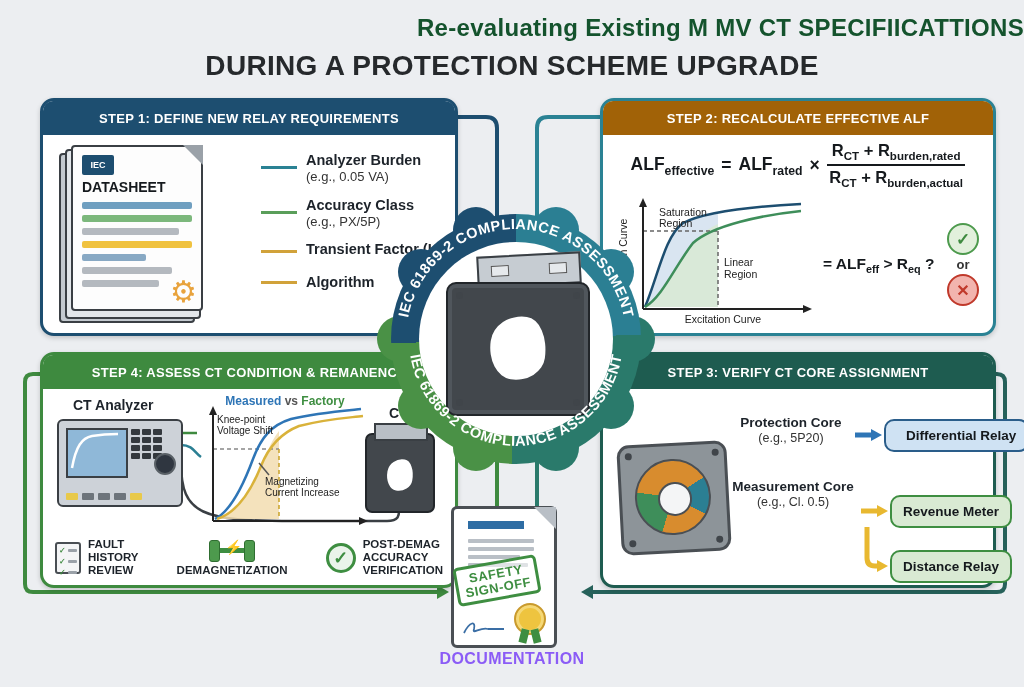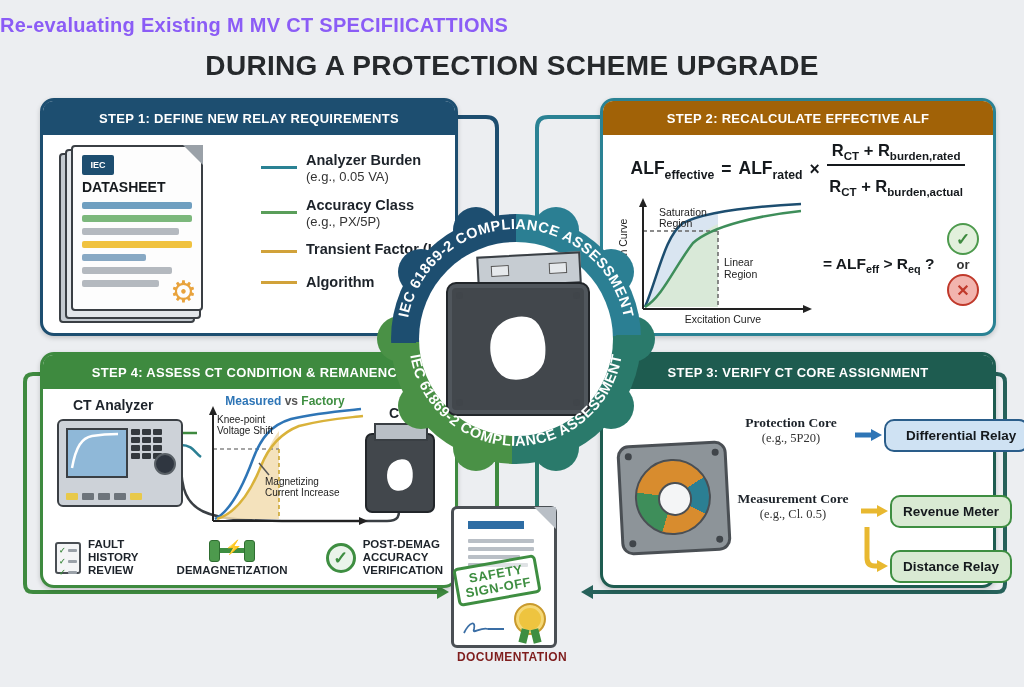--- a/index.html
+++ b/index.html
@@ -1,20 +1,20 @@
 <!DOCTYPE html>
 <html><head>
 <meta charset="utf-8">
 <style>
   html,body{margin:0;padding:0;background:#e9ebee;font-family:"Liberation Sans",sans-serif;}
   .canvas{position:relative;width:1024px;height:687px;background:#eceef1;overflow:hidden;}
 
   
-  .title1{position:absolute;top:14px;left:0;width:100%;text-align:left;
-    font-size:20px;font-weight:bold;color:#8b5cf6;letter-spacing:.3px;}
+  .title1{position:absolute;top:14px;left:0;width:100%;text-align:right;
+    font-size:24px;font-weight:bold;color:#14532d;letter-spacing:.3px;}
   .title2{position:absolute;top:50px;left:0;width:100%;text-align:center;
     font-size:28px;font-weight:bold;color:#26292c;letter-spacing:.3px;}
 
   
   .connectors{position:absolute;left:0;top:0;z-index:0;}
 
   
   .stepbox{position:absolute;background:#fff;border-radius:14px;z-index:1;
     box-shadow:0 2px 5px rgba(0,0,0,.18);}
   .stepheader{height:34px;border-radius:10px 10px 0 0;color:#fff;font-weight:bold;
@@ -51,39 +51,39 @@
   .s1-item:nth-child(4) .lead{border-color:#d1a23a;}
   .it-title{font-weight:bold;font-size:14.5px;color:#1d232a;line-height:1.25;}
   .it-sub{font-size:13px;color:#333;line-height:1.2;}
   sub{font-size:70%;}
 
   
   .formula{position:absolute;left:0;top:6px;width:100%;display:flex;align-items:center;
     justify-content:center;gap:7px;font-weight:bold;font-size:17.5px;color:#15191d;}
   .frac{display:inline-flex;flex-direction:column;align-items:center;font-size:16.5px;}
   .frac .num{padding:0 5px 2px;border-bottom:2.5px solid #15191d;}
-  .frac .den{padding-top:11px;}
+  .frac .den{padding-top:2px;}
   .s2-graph{position:absolute;left:10px;top:56px;}
   .cond{position:absolute;left:220px;top:120px;font-weight:bold;font-size:15.5px;color:#15191d;white-space:nowrap;}
   .verdict{position:absolute;left:344px;top:88px;display:flex;flex-direction:column;align-items:center;gap:2px;}
   .v-check{width:28px;height:28px;border-radius:50%;background:#e2f0dc;border:2.5px solid #4d9a4d;
     color:#3e8a3f;font-weight:bold;font-size:17px;display:flex;align-items:center;justify-content:center;}
   .v-or{font-size:13px;font-weight:bold;color:#333;}
   .v-cross{width:28px;height:28px;border-radius:50%;background:#f2b4ae;border:2.5px solid #c0392b;
     color:#c0392b;font-weight:bold;font-size:16px;display:flex;align-items:center;justify-content:center;}
 
   
   .core{position:absolute;left:16px;top:54px;width:104px;height:104px;background:#8d9499;
     border:3px solid #4a4f54;border-radius:12px;transform:rotate(-3deg);}
   .core-ring{position:absolute;left:13px;top:13px;width:72px;height:72px;border-radius:50%;
     background:conic-gradient(#d88c2e 0 60deg,#2b7f93 60deg 120deg,#d88c2e 120deg 200deg,#3e8e5a 200deg 280deg,#d88c2e 280deg 360deg);
     border:2px solid #4a4f54;}
   .core-hole{position:absolute;left:21px;top:21px;width:30px;height:30px;border-radius:50%;background:#f4f5f6;border:2px solid #4a4f54;}
   .screw{position:absolute;width:7px;height:7px;border-radius:50%;background:#40454a;}
-  .lblgrp{position:absolute;text-align:center;font-family:Liberation Serif, serif;}
+  .lblgrp{position:absolute;text-align:center;}
   .lbl-main{font-weight:bold;font-size:13.5px;color:#1d232a;line-height:1.15;}
   .lbl-sub{font-size:12.5px;color:#333;}
   .pill{position:absolute;border-radius:10px;padding:7px 11px;font-weight:bold;font-size:13.5px;
     white-space:nowrap;color:#15191d;border:2px solid;}
   .pill-blue{background:#cfe2f3;border-color:#2a5d8a;padding-left:20px;}
   .pill-green{background:#d9ead3;border-color:#3e8e41;}
   .s3-arrows{position:absolute;left:0;top:0;}
 
   
   .s4-label{position:absolute;font-weight:bold;font-size:14px;color:#1d232a;}
@@ -142,21 +142,21 @@
   .doc-stamp{position:absolute;left:1px;top:52px;transform:rotate(-10deg);border:3px solid #3e8e41;
     border-radius:5px;color:#3e8e41;font-weight:bold;font-size:13px;line-height:1.05;text-align:center;
     padding:3px 6px;letter-spacing:.5px;background:rgba(255,255,255,.55);}
   .doc-sig{position:absolute;left:8px;bottom:8px;}
   .seal{position:absolute;right:8px;bottom:10px;width:28px;height:28px;border-radius:50%;
     background:#eec43f;border:2px solid #c99a2e;box-shadow:inset 0 0 0 3px #f5d877;}
   .seal-r1,.seal-r2{position:absolute;width:8px;height:14px;background:#3e8e41;bottom:-10px;}
   .seal-r1{left:4px;transform:rotate(14deg);}
   .seal-r2{right:4px;transform:rotate(-14deg);}
   .doc-label{position:absolute;left:0;top:650px;width:100%;text-align:center;
-    font-weight:bold;font-size:12px;color:#7f1d1d;letter-spacing:.4px;}
+    font-weight:bold;font-size:16px;color:#8b5cf6;letter-spacing:.4px;}
 
   svg text{font-family:"Liberation Sans",sans-serif;}
 </style>
 </head>
 <body>
 
 <div class="canvas">
 
   <svg class="connectors" width="1024" height="687">
     <path d="M 452,117 H 486 Q 497,117 497,128 V 250" stroke="#1d4e70" stroke-width="4" fill="none"></path>
@@ -274,21 +274,21 @@
           <div class="core-hole"></div>
         </div>
       </div>
 
       <div class="lblgrp" style="left:126px;top:26px;width:124px;">
         <div class="lbl-main">Protection Core</div>
         <div class="lbl-sub">(e.g., 5P20)</div>
       </div>
       <div class="pill pill-blue" style="left:281px;top:30px;">Differential Relay</div>
 
-      <div class="lblgrp" style="left:122px;top:102px;width:136px;">
+      <div class="lblgrp" style="left:122px;top:90px;width:136px;">
         <div class="lbl-main">Measurement Core</div>
         <div class="lbl-sub">(e.g., Cl. 0.5)</div>
       </div>
       <div class="pill pill-green" style="left:287px;top:106px;">Revenue Meter</div>
       <div class="pill pill-green" style="left:287px;top:161px;">Distance Relay</div>
 
       <svg class="s3-arrows" width="384" height="193">
         <line x1="252" y1="46" x2="268" y2="46" stroke="#2e75b6" stroke-width="5"></line>
         <polygon points="268,40 268,52 279,46" fill="#2e75b6"></polygon>
         <line x1="258" y1="122" x2="274" y2="122" stroke="#e8b830" stroke-width="5"></line>

